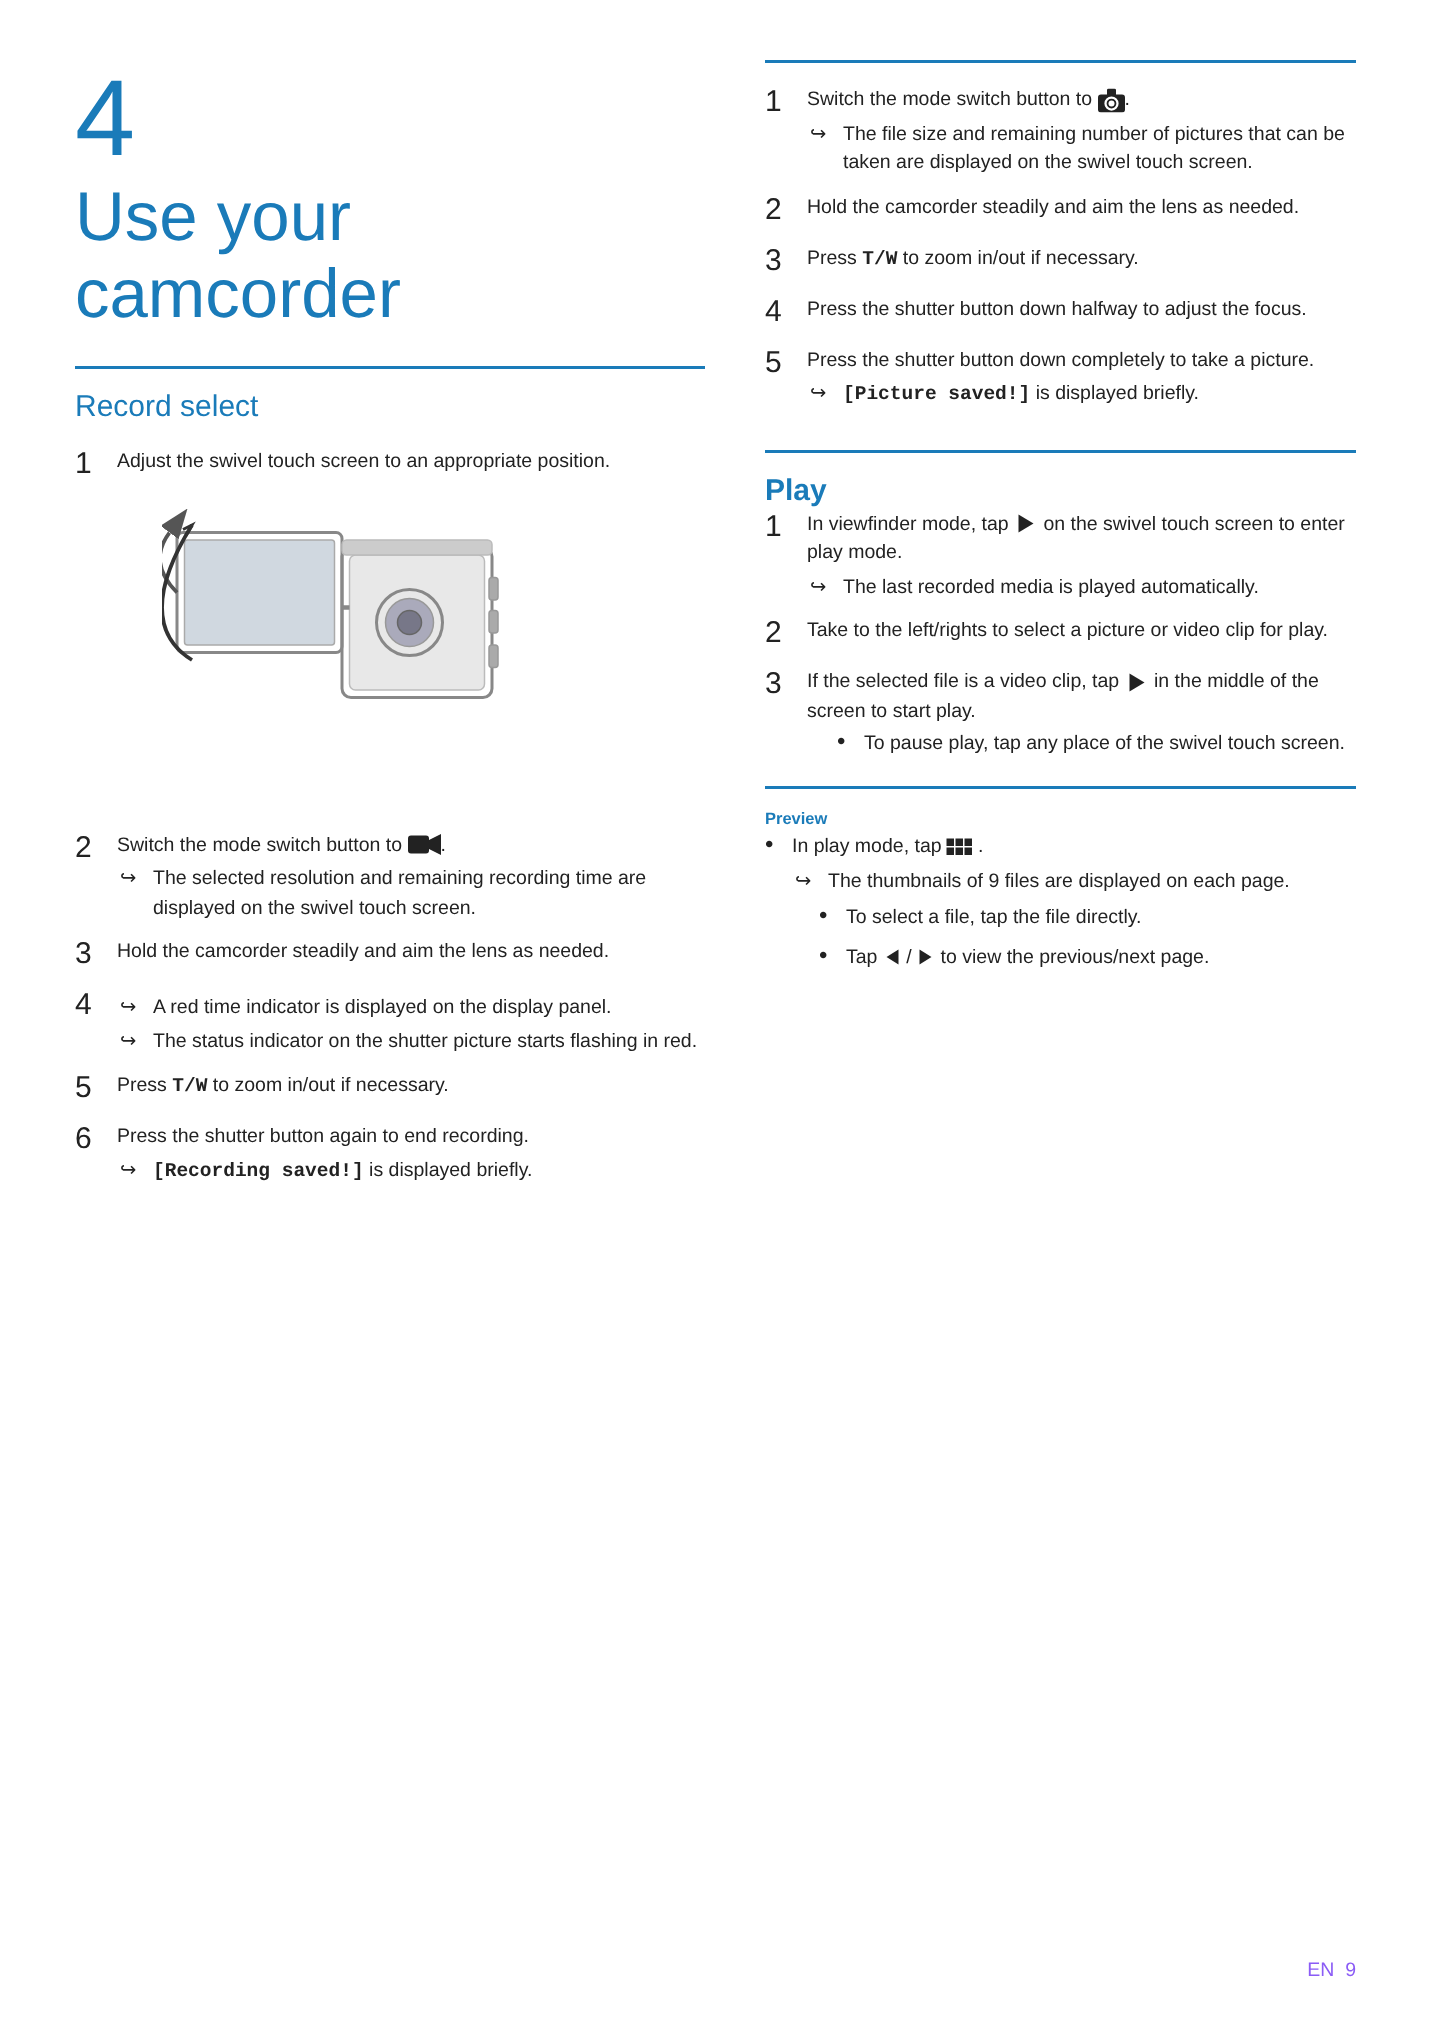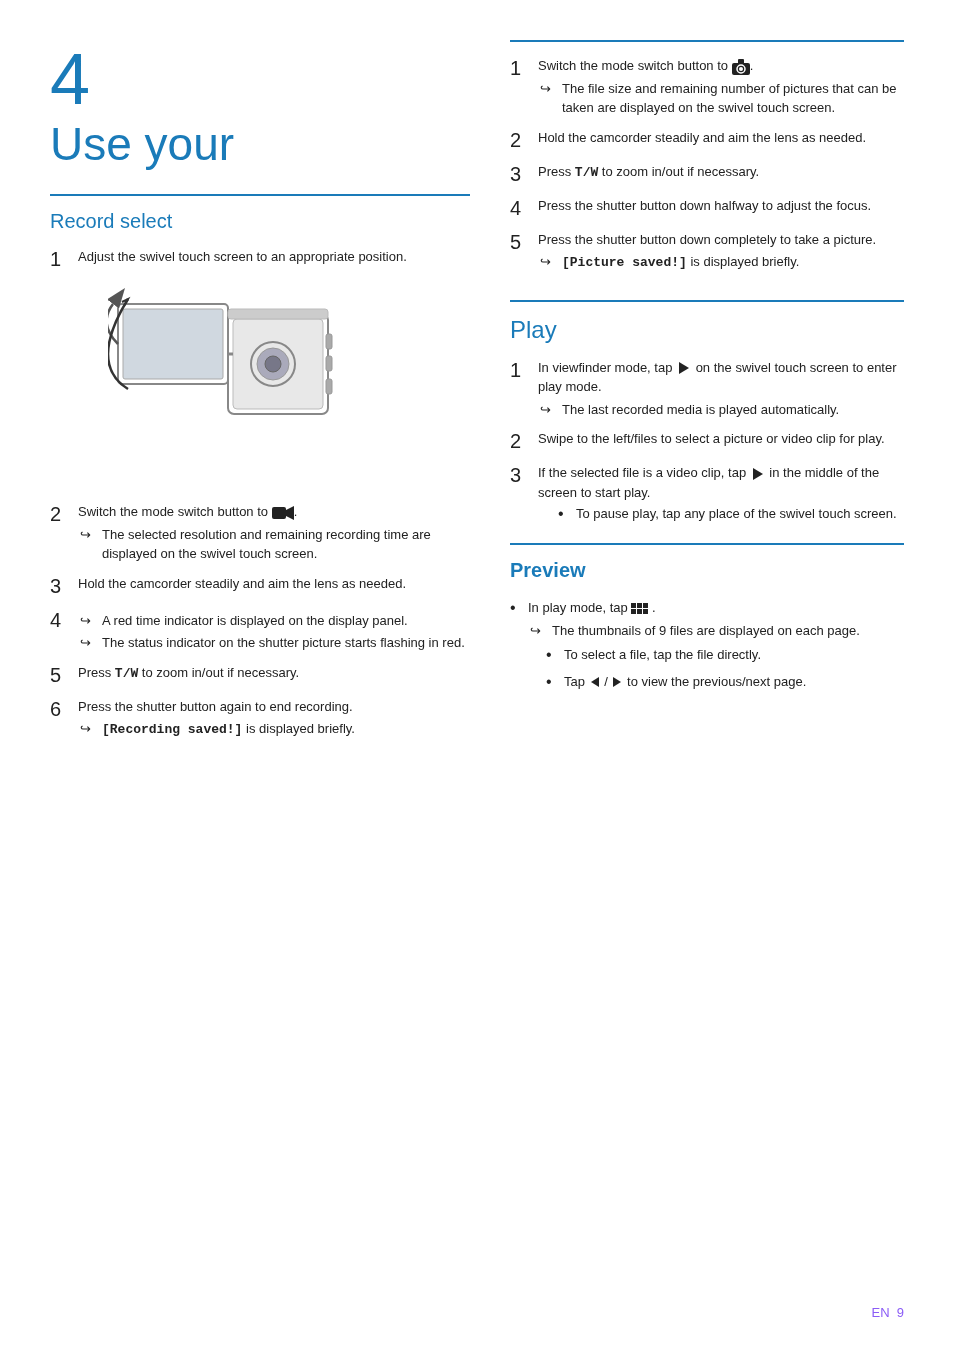--- a/index.html
+++ b/index.html
@@ -42,30 +42,29 @@
       border-top: 2px solid #1a7bb9;
       margin-bottom: 14px;
     }
     h2.section-title {
       font-size: 20px;
       font-weight: 400;
       color: #1a7bb9;
       margin-bottom: 14px;
     }
     h2.section-title-blue-large {
-      font-size: 24px;
-      font-weight: 400;
+      font-size: 20px;
+      font-weight: 700;
       color: #1a7bb9;
-      margin-bottom: 14px;
     }
     h3.sub-section-title {
-      font-size: 20px;
+      font-size: 11px;
       font-weight: 600;
       color: #1a7bb9;
-      margin-bottom: 16px;
+      margin-bottom: 2px;
     }
     .step-list {
       list-style: none;
       margin-bottom: 12px;
     }
     .step-list > li {
       display: flex;
       align-items: flex-start;
       margin-bottom: 10px;
       gap: 10px;
@@ -141,20 +140,21 @@
 </head>
 <body>
 
 <div class="page">
 
   <div class="left-col">
 
     <h1 class="chapter-title">
       <span class="chapter-num">4</span><br>
       <span>Use your</span><br>
+      <span>camcorder</span>
     </h1>
 
     <hr class="section-divider">
 
     <h2 class="section-title">Record select</h2>
 
     <ol class="step-list">
 
       <li>
         <span class="step-num">1</span>
@@ -334,21 +334,21 @@
           <div class="sub-note">
             <span class="arrow-symbol">↪</span>
             <span class="sub-note-text">The last recorded media is played automatically.</span>
           </div>
         </div>
       </li>
 
       <li>
         <span class="step-num">2</span>
         <div class="step-content">
-          <p>Swipe to the left/files to select a picture or video clip for play.</p>
+          <p>Take to the left/rights to select a picture or video clip for play.</p>
         </div>
       </li>
 
       <li>
         <span class="step-num">3</span>
         <div class="step-content">
           <p>
             If the selected file is a video clip, tap
             <span style="display:inline-block;width:0;height:0;border-top:6px solid transparent;border-bottom:6px solid transparent;border-left:10px solid #222;vertical-align:middle;margin:0 3px;"></span>
             in the middle of the screen to start play.

